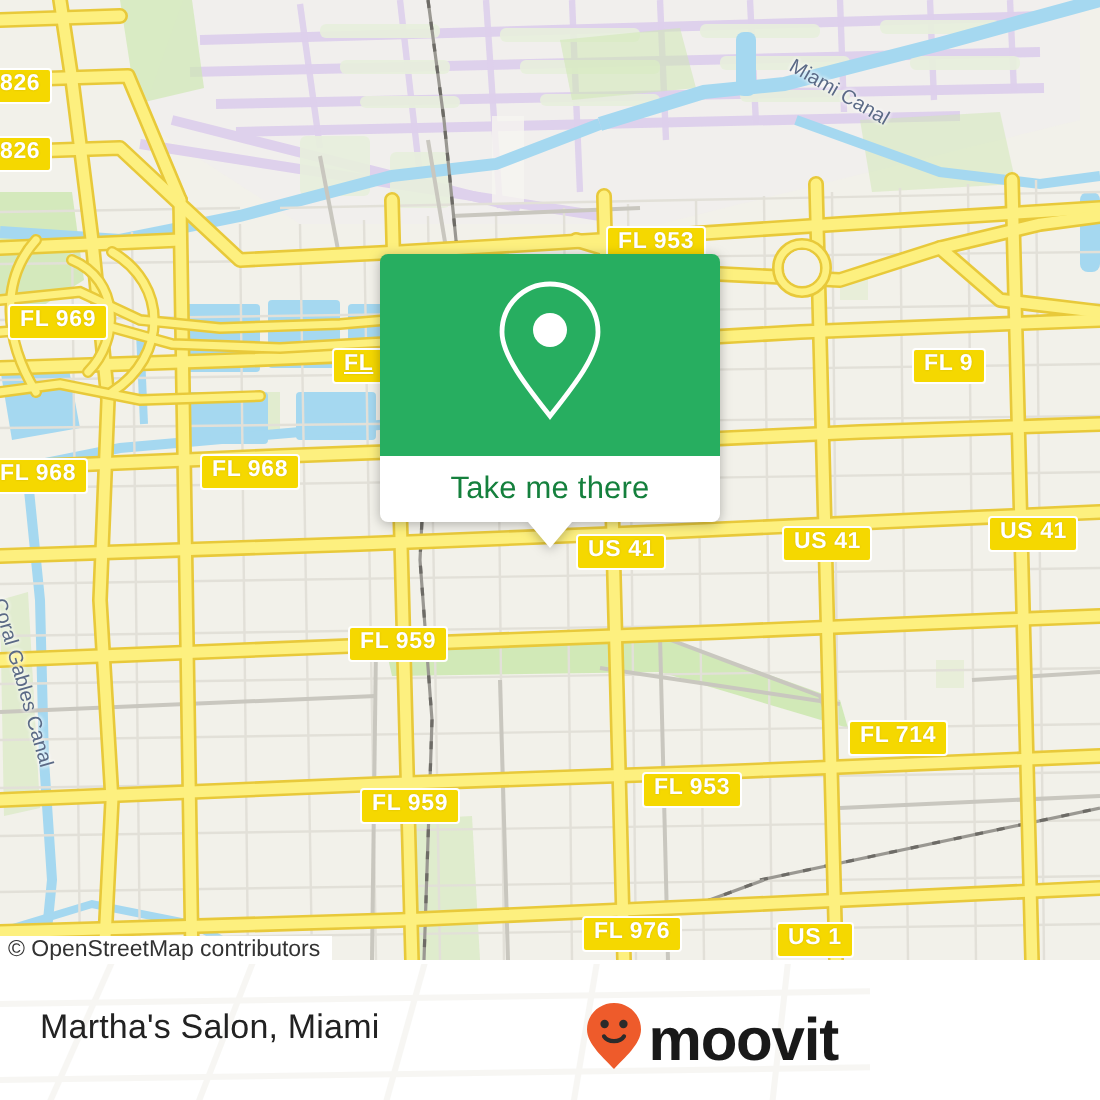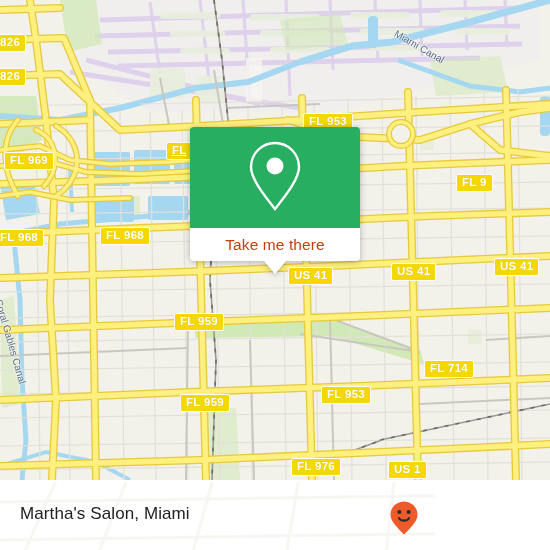--- a/index.html
+++ b/index.html
@@ -88,21 +88,21 @@
   #popup-white {
     height: 33px;
     background: #ffffff;
     border-radius: 0 0 4px 4px;
     display: flex;
     align-items: center;
     justify-content: center;
     position: relative;
   }
   #popup-label {
-    color: #c2410c;
+    color: #15803d;
     font-size: 15.5px;
     letter-spacing: .1px;
   }
   #popup-pointer {
     position: absolute;
     left: 50%;
     top: 100%;
     margin-left: -11px;
     width: 0; height: 0;
     border-left: 11px solid transparent;
@@ -363,33 +363,34 @@
     </svg>
 
     <div class="water-label" style="left:398px; top:28px; transform: rotate(30deg); transform-origin: left top;">Miami Canal</div>
     <div class="water-label" style="left:4px; top:298px; transform: rotate(74deg); transform-origin: left top;">Coral Gables Canal</div>
 
     <div class="shield" style="left:-6px;  top:34px;">826</div>
     <div class="shield" style="left:-6px;  top:68px;">826</div>
     <div class="shield" style="left:303px; top:113px;">FL 953</div>
     <div class="shield" style="left:4px;   top:152px;">FL 969</div>
     <div class="shield" style="left:456px; top:174px;">FL 9</div>
-    <div class="shield" style="left:166px; top:142px;text-decoration:underline;">FL</div>
+    <div class="shield" style="left:166px; top:174px;text-decoration:underline;">FL</div>
     <div class="shield" style="left:-6px;  top:229px;">FL 968</div>
     <div class="shield" style="left:100px; top:227px;">FL 968</div>
     <div class="shield" style="left:288px; top:267px;">US 41</div>
     <div class="shield" style="left:391px; top:263px;">US 41</div>
     <div class="shield" style="left:494px; top:258px;">US 41</div>
     <div class="shield" style="left:174px; top:313px;">FL 959</div>
     <div class="shield" style="left:424px; top:360px;">FL 714</div>
     <div class="shield" style="left:180px; top:394px;">FL 959</div>
     <div class="shield" style="left:321px; top:386px;">FL 953</div>
     <div class="shield" style="left:291px; top:458px;">FL 976</div>
     <div class="shield" style="left:388px; top:461px;text-align:center;">US 1</div>
 
+    <div id="attribution">© OpenStreetMap contributors</div>
   </div>
 
   <div id="popup-card">
     <div id="popup-green">
       <span style="display:block;">
         <svg width="58" height="74" viewBox="0 0 58 74" fill="none" xmlns="http://www.w3.org/2000/svg">
           <path d="M29 4 C15.7 4 5 14.7 5 28 C5 40 18 56 29 70 C40 56 53 40 53 28 C53 14.7 42.3 4 29 4 Z" stroke="#ffffff" stroke-width="2.4" fill="none"></path>
           <circle cx="29" cy="27" r="8.5" fill="#ffffff"></circle>
         </svg>
       </span>
@@ -419,16 +420,17 @@
 
     <div id="brand-logo">
       <span style="display:block;">
         <svg width="30" height="36" viewBox="0 0 30 36" xmlns="http://www.w3.org/2000/svg">
           <path d="M15 1.5 C7.5 1.5 1.5 7.4 1.5 14.7 C1.5 22 10 29 15 34.5 C20 29 28.5 22 28.5 14.7 C28.5 7.4 22.5 1.5 15 1.5 Z" fill="#ee5b2b"></path>
           <circle cx="10.3" cy="12" r="2.1" fill="#2b2b2b"></circle>
           <circle cx="19.7" cy="12" r="2.1" fill="#2b2b2b"></circle>
           <path d="M10 18.2 C12 21.4 18 21.4 20 18.2" stroke="#2b2b2b" stroke-width="2.1" fill="none" stroke-linecap="round"></path>
         </svg>
       </span>
+      <span id="brand-word">moovit</span>
     </div>
   </div>
 
 </div>
 
 </body></html>

